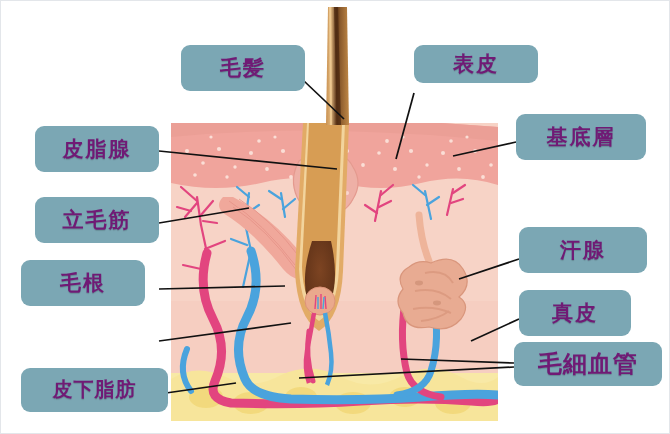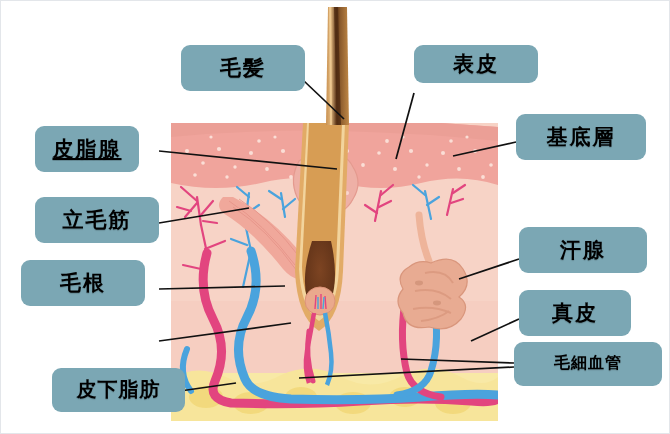--- a/index.html
+++ b/index.html
@@ -12,21 +12,21 @@
     background:#ffffff;
     border:1px solid #e3e6ea;
     box-sizing:border-box;
     overflow:hidden;
   }
   #art{position:absolute;left:0;top:0;width:670px;height:434px;}
   .label{
     position:absolute;
     display:flex;align-items:center;justify-content:center;
     background:#7ba7b4;
-    color:#000000;
+    color:#701a75;
     border-radius:9px;
     font-weight:bold;
     font-size:21px;
     letter-spacing:2px;
     text-shadow:0 1px 1px rgba(0,0,0,.18);
     box-sizing:border-box;
     padding-bottom:1px;
     z-index:5;
     user-select:none;
   }
@@ -254,22 +254,22 @@
       <line x1="518" y1="318" x2="470" y2="340"></line>
       <line x1="158" y1="340" x2="290" y2="322"></line>
       <line x1="513" y1="362" x2="400" y2="358"></line>
       <line x1="513" y1="366" x2="298" y2="377"></line>
       <line x1="165" y1="392" x2="235" y2="382"></line>
     </g>
   </svg>
 
   <div class="label" style="left:180px;top:44px;width:124px;height:46px;">毛髪</div>
   <div class="label" style="left:413px;top:44px;width:124px;height:38px;">表皮</div>
-  <div class="label" style="left:34px;top:125px;width:104px;height:46px;text-decoration:underline;">皮脂腺</div>
+  <div class="label" style="left:34px;top:125px;width:124px;height:46px;">皮脂腺</div>
   <div class="label" style="left:515px;top:113px;width:130px;height:46px;">基底層</div>
   <div class="label" style="left:34px;top:196px;width:124px;height:46px;">立毛筋</div>
   <div class="label" style="left:518px;top:226px;width:128px;height:46px;">汗腺</div>
   <div class="label" style="left:20px;top:259px;width:124px;height:46px;">毛根</div>
   <div class="label" style="left:518px;top:289px;width:112px;height:46px;">真皮</div>
-  <div class="label" style="left:513px;top:341px;width:148px;height:44px;font-size:16px;letter-spacing:1px;">毛細血管</div>
-  <div class="label" style="left:51px;top:367px;width:133px;height:44px;font-size:20px;letter-spacing:1px;">皮下脂肪</div>
+  <div class="label" style="left:513px;top:341px;width:148px;height:44px;font-size:24px;letter-spacing:1px;">毛細血管</div>
+  <div class="label" style="left:20px;top:367px;width:147px;height:44px;font-size:20px;letter-spacing:1px;">皮下脂肪</div>
 
 </div>
 
 </body></html>

